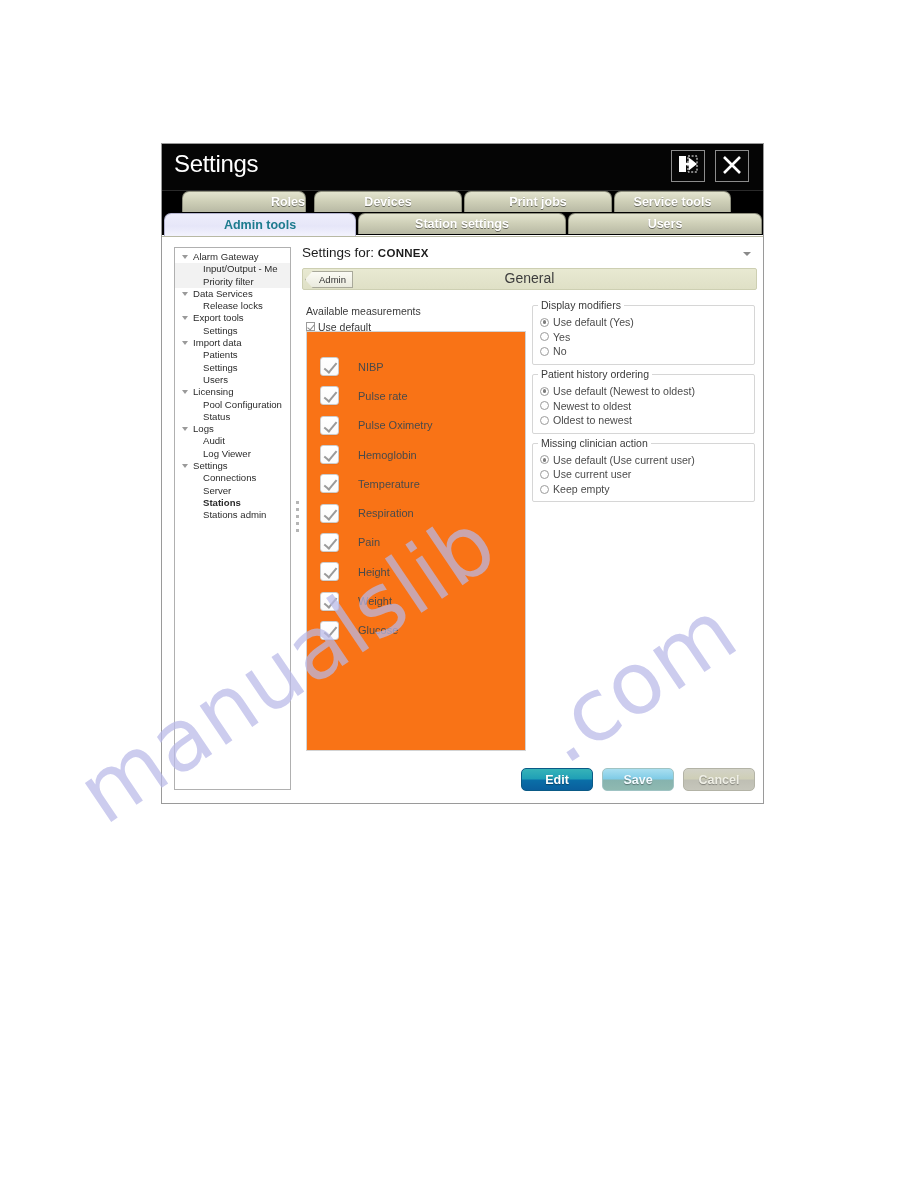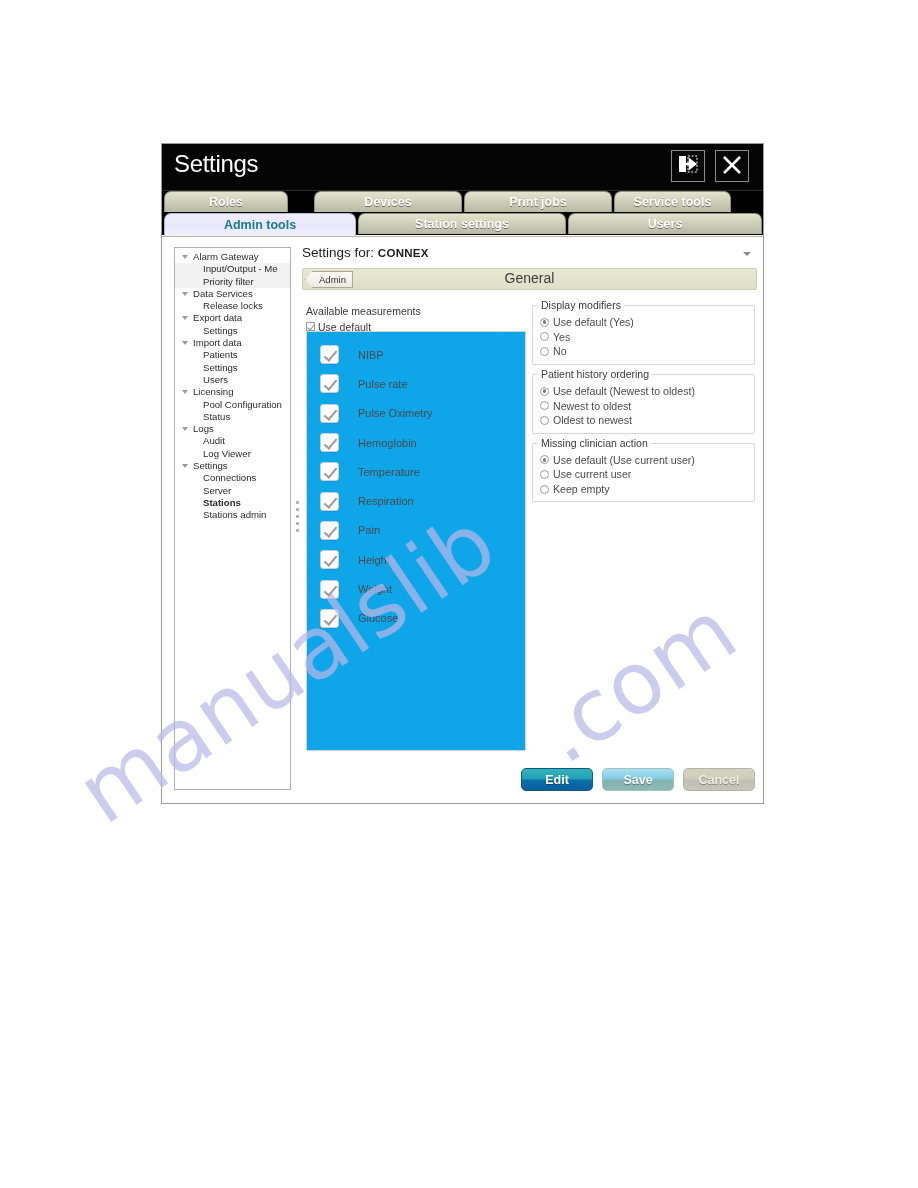--- a/index.html
+++ b/index.html
@@ -281,23 +281,23 @@
     border-width: 0 1.5px 1.5px 0;
     transform: rotate(40deg);
   }
   .usedef-row .lbl { font-size: 10.5px; color: #3a3a3a; }
 
   
   .meas-list {
     position: absolute;
     left: 4px; right: 0; top: 26px; bottom: 0;
     border: 1px solid #d3d3d3;
-    background: #0ea5e9;
-    box-sizing: border-box;
-    padding-top: 8px;
+    background: #f97316;
+    box-sizing: border-box;
+    padding-top: 20px;
     overflow: hidden;
   }
   .meas-row {
     display: flex;
     align-items: center;
     height: 29.3px;
     padding-left: 13px;
   }
   .cbox {
     width: 19px; height: 19px;
@@ -407,42 +407,42 @@
       </div>
 
       <div class="tb-btn tb-close">
         <svg width="24" height="24" viewBox="0 0 24 24" aria-hidden="true">
           <path d="M4 4 L20 20 M20 4 L4 20" stroke="#ffffff" stroke-width="2.6" fill="none"></path>
         </svg>
       </div>
     </div>
 
     <div class="tabrow row1">
-      <div class="tab" style="left:2px;width:124px;">Roles</div>
+      <div class="tab" style="left:20px;width:124px;text-align:right;">Roles</div>
       <div class="tab" style="left:152px;width:148px;">Devices</div>
       <div class="tab" style="left:302px;width:148px;">Print jobs</div>
       <div class="tab" style="left:452px;width:117px;">Service tools</div>
     </div>
 
     <div class="tabrow row2">
       <div class="tab active" style="left:2px;width:192px;">Admin tools</div>
       <div class="tab" style="left:196px;width:208px;">Station settings</div>
       <div class="tab" style="left:406px;width:194px;">Users</div>
     </div>
 
     <div class="winbody">
 
       <div class="tree-pane">
         <div class="tree-inner" id="tree-inner">
             <div class="tnode root"><span class="twisty"></span><span>Alarm Gateway</span></div>
             <div class="tnode child hl"><span>Input/Output - Me</span></div>
             <div class="tnode child hl"><span>Priority filter</span></div>
             <div class="tnode root"><span class="twisty"></span><span>Data Services</span></div>
             <div class="tnode child"><span>Release locks</span></div>
-            <div class="tnode root"><span class="twisty"></span><span>Export data</span></div>
+            <div class="tnode root"><span class="twisty"></span><span>Export tools</span></div>
             <div class="tnode child"><span>Settings</span></div>
             <div class="tnode root"><span class="twisty"></span><span>Import data</span></div>
             <div class="tnode child"><span>Patients</span></div>
             <div class="tnode child"><span>Settings</span></div>
             <div class="tnode child"><span>Users</span></div>
             <div class="tnode root"><span class="twisty"></span><span>Licensing</span></div>
             <div class="tnode child"><span>Pool Configuration</span></div>
             <div class="tnode child"><span>Status</span></div>
             <div class="tnode root"><span class="twisty"></span><span>Logs</span></div>
             <div class="tnode child"><span>Audit</span></div>

